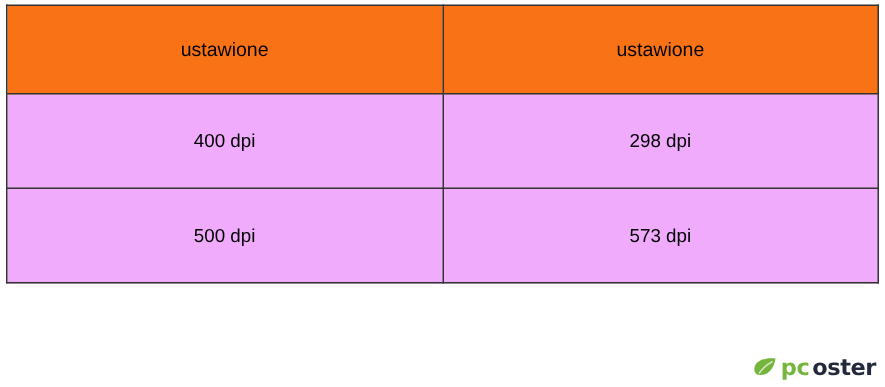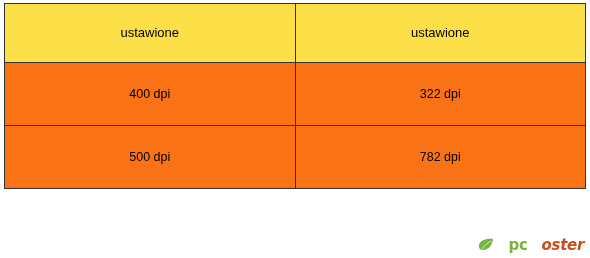--- a/index.html
+++ b/index.html
@@ -30,85 +30,85 @@
   }
   table.dpi-table td {
     border: 1px solid #333333;
     text-align: center;
     vertical-align: middle;
     font-size: 12.5px;
     color: #000000;
     padding: 0;
   }
   tr.header-row td {
-    background: #fde047;
+    background: #f97316;
     height: 58px;
     font-size: 13px;
   }
   tr.data-row td {
-    background: #f97316;
+    background: #f0abfc;
     height: 62px;
   }
   .cell-text {
     display: block;
     line-height: 1.2;
   }
   .watermark {
     position: absolute;
     right: 6px;
     bottom: 4px;
     display: flex;
     align-items: center;
-    gap: 14px;
+    gap: 2px;
     opacity: 0.92;
     pointer-events: none;
   }
   .wm-leaf {
     width: 16px;
     height: 14px;
     position: relative;
   }
   .wm-leaf svg { display: block; }
   .wm-text {
     font-size: 15px;
     font-weight: bold;
     letter-spacing: -0.3px;
     font-family: "DejaVu Sans", sans-serif;
   }
   .wm-pc { color: #6aaf2e; }
-  .wm-oster { color: #c2410c; font-style: italic; }
+  .wm-oster { color: #0f172a; }
 </style>
 </head>
 <body>
 
 <div class="table-wrap">
   <table class="dpi-table">
     <tbody>
       <tr class="header-row">
         <td>
           <span class="cell-text">ustawione</span>
         </td>
         <td>
           <span class="cell-text">ustawione</span>
         </td>
       </tr>
       <tr class="data-row">
         <td>
           <span class="cell-text">400 dpi</span>
         </td>
         <td>
-          <span class="cell-text">322 dpi</span>
+          <span class="cell-text">298 dpi</span>
         </td>
       </tr>
       <tr class="data-row">
         <td>
           <span class="cell-text">500 dpi</span>
         </td>
         <td>
-          <span class="cell-text">782 dpi</span>
+          <span class="cell-text">573 dpi</span>
         </td>
       </tr>
     </tbody>
   </table>
 </div>
 
 <div class="watermark">
   <span class="wm-leaf">
     <svg width="16" height="14" viewBox="0 0 16 14">
       <path d="M15 1 C9 0 2 2 1 7 C0.5 10 2 12 5 12 C10 12 14 8 15 1 Z" fill="#6aaf2e"></path>

